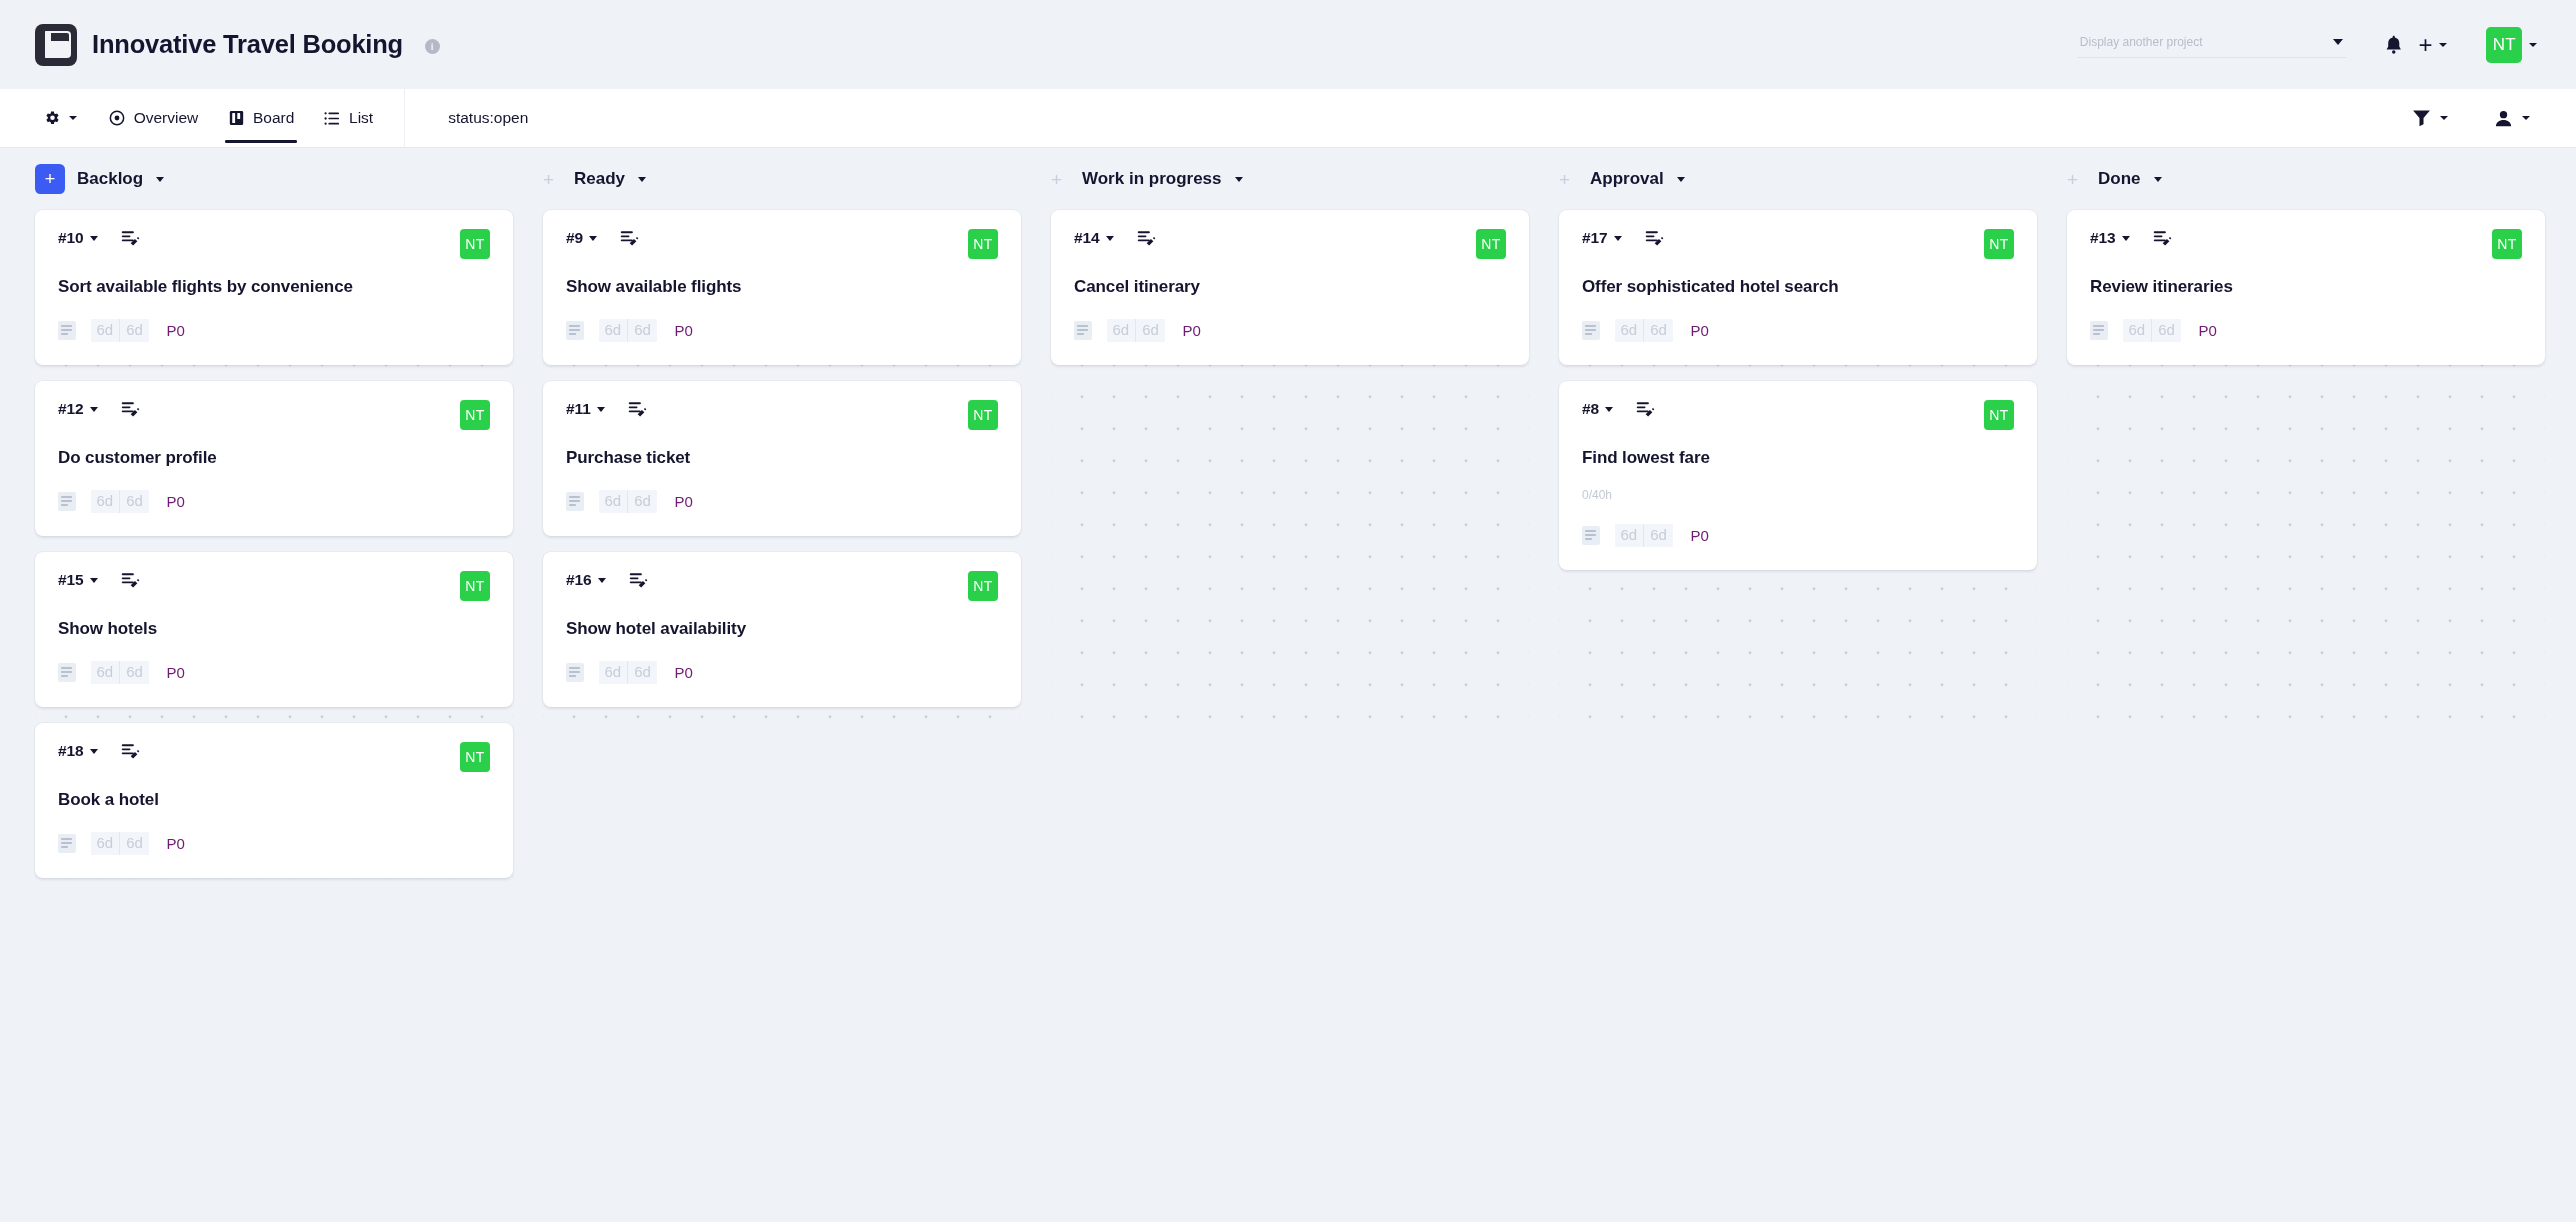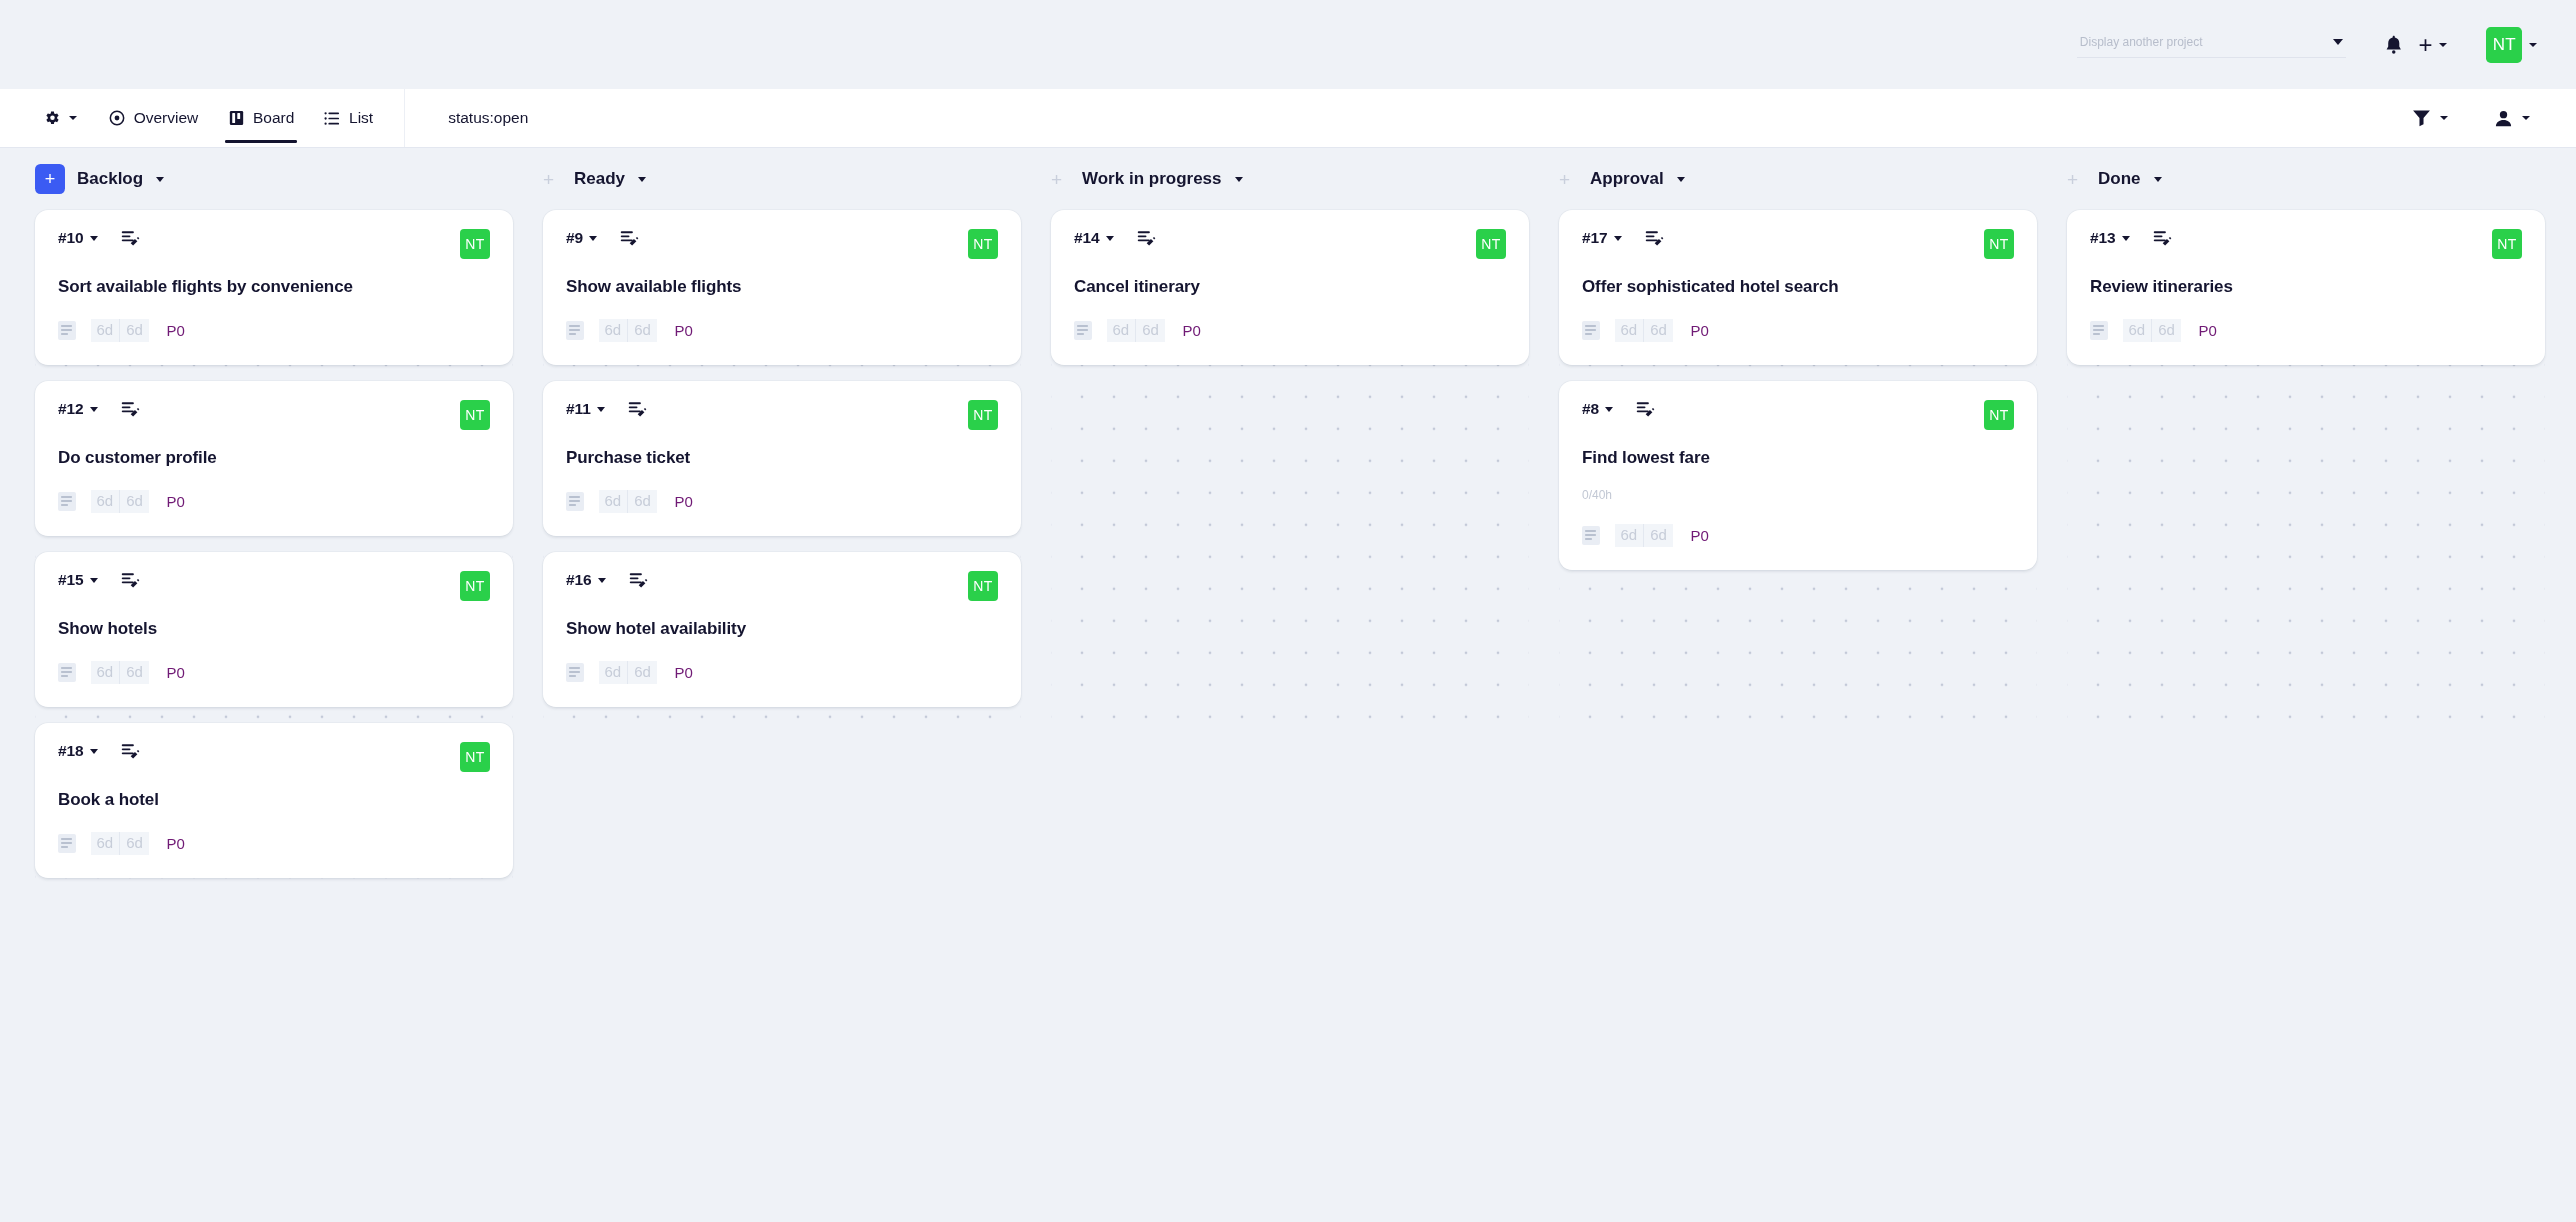--- a/index.html
+++ b/index.html
@@ -256,21 +256,21 @@
     position: relative;
     min-height: 531px;
     background-image: radial-gradient(#c3c9d8 1.5px, transparent 1.6px);
     background-size: 32px 32px;
     background-position: 15px 10.8px;
     padding-bottom: 2.7px;
   }
 
   .card {
     background: #ffffff;
-    border-radius: 13px;
+    border-radius: 8px;
     box-shadow: 0 1.3px 2.7px rgba(32,40,70,0.09), 0 0 0 0.7px rgba(40,50,80,0.035);
     padding: 19px 23px 23px 23px;
     margin-bottom: 16px;
     position: relative;
   }
   .card-top {
     display: flex;
     align-items: flex-start;
     height: 35px;
   }
@@ -358,20 +358,27 @@
   .prio {
     margin-left: 17.5px;
     font-size: 15px;
     color: #701a75;
   }
 </style>
 </head>
 <body>
 
 <div class="topbar">
+  <div class="brand">
+    <div class="logo-mark">
+        <div class="logo-bar"></div>
+      </div>
+    <div class="project-title">Innovative Travel Booking</div>
+    <div class="info-dot">i</div>
+  </div>
 
   <div class="top-right">
     <div class="project-switch">
       <span class="ph">Display another project</span>
       <span class="caret"></span>
     </div>
 
     <div class="icon-btn">
       <span class="bell">
         <svg width="17.5" height="20" viewBox="0 0 26 30">

